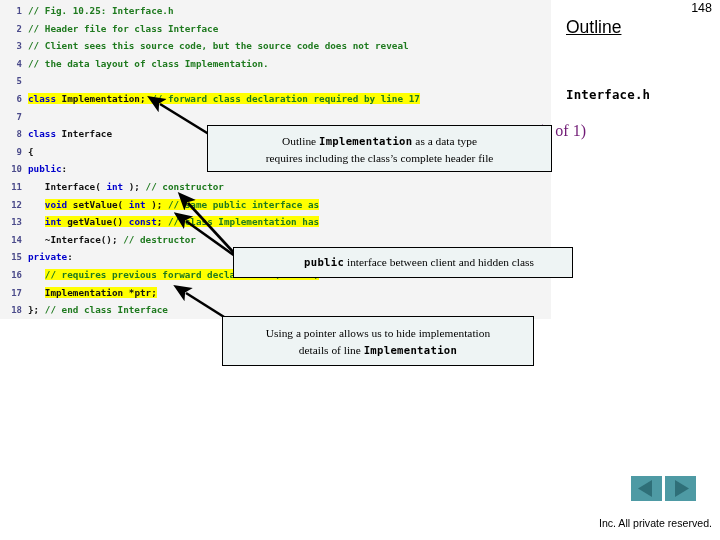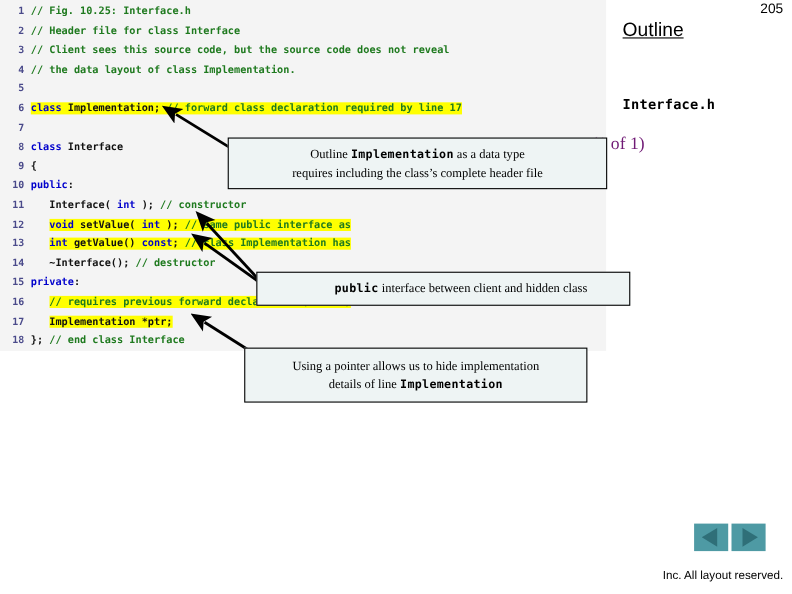--- a/index.html
+++ b/index.html
@@ -144,34 +144,34 @@
 
   <div class="callout" id="callout-2">
     <span class="mono">public</span><span> interface between client and hidden class</span>
   </div>
 
   <div class="callout" id="callout-3">
     <span>Using a pointer allows us to hide implementation</span><br>
     <span>details of line </span><span class="mono">Implementation</span>
   </div>
 
-  <div class="page-number">205</div>
+  <div class="page-number">148</div>
   <div class="outline-title">Outline</div>
   <div class="outline-file">Interface.h</div>
   <div class="outline-count">(1 of 1)</div>
 
   <div class="navbtn" id="nav-prev">
     <svg width="31" height="25" viewBox="0 0 31 25">
       <polygon points="21,4 21,21 7,12.5" fill="#2f6f78"></polygon>
     </svg>
   </div>
   <div class="navbtn" id="nav-next">
     <svg width="31" height="25" viewBox="0 0 31 25">
       <polygon points="10,4 10,21 24,12.5" fill="#2f6f78"></polygon>
     </svg>
   </div>
 
   <div class="copyright">
     <br>
-    <span>Inc.  All layout reserved.</span>
+    <span>Inc.  All private reserved.</span>
   </div>
 
 </div>
 
 </body></html>

